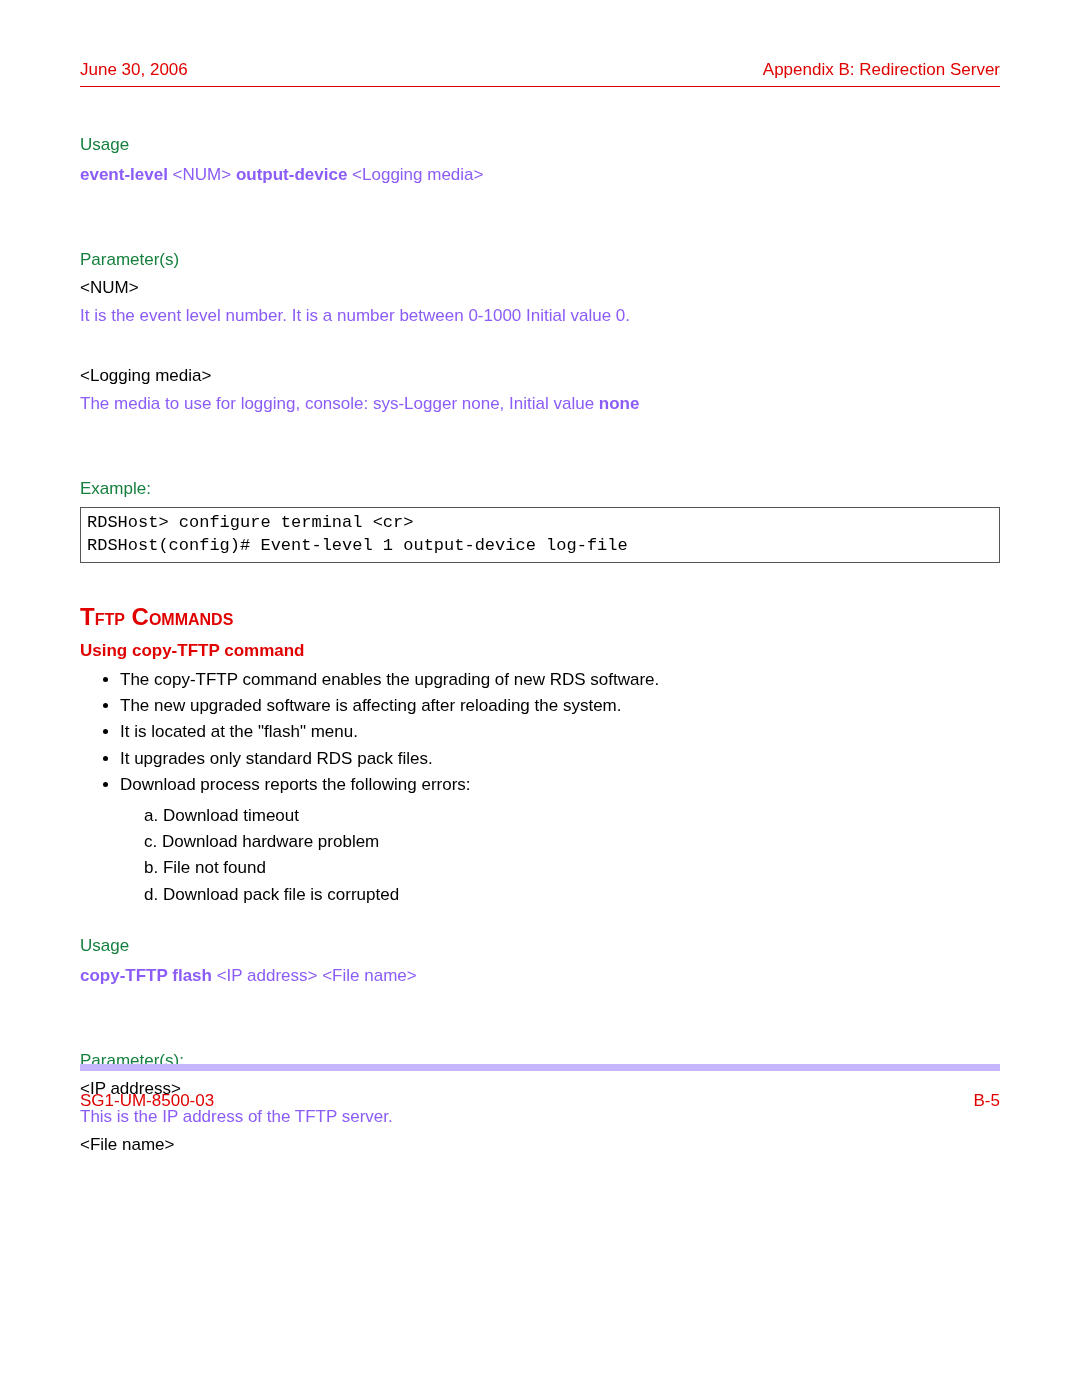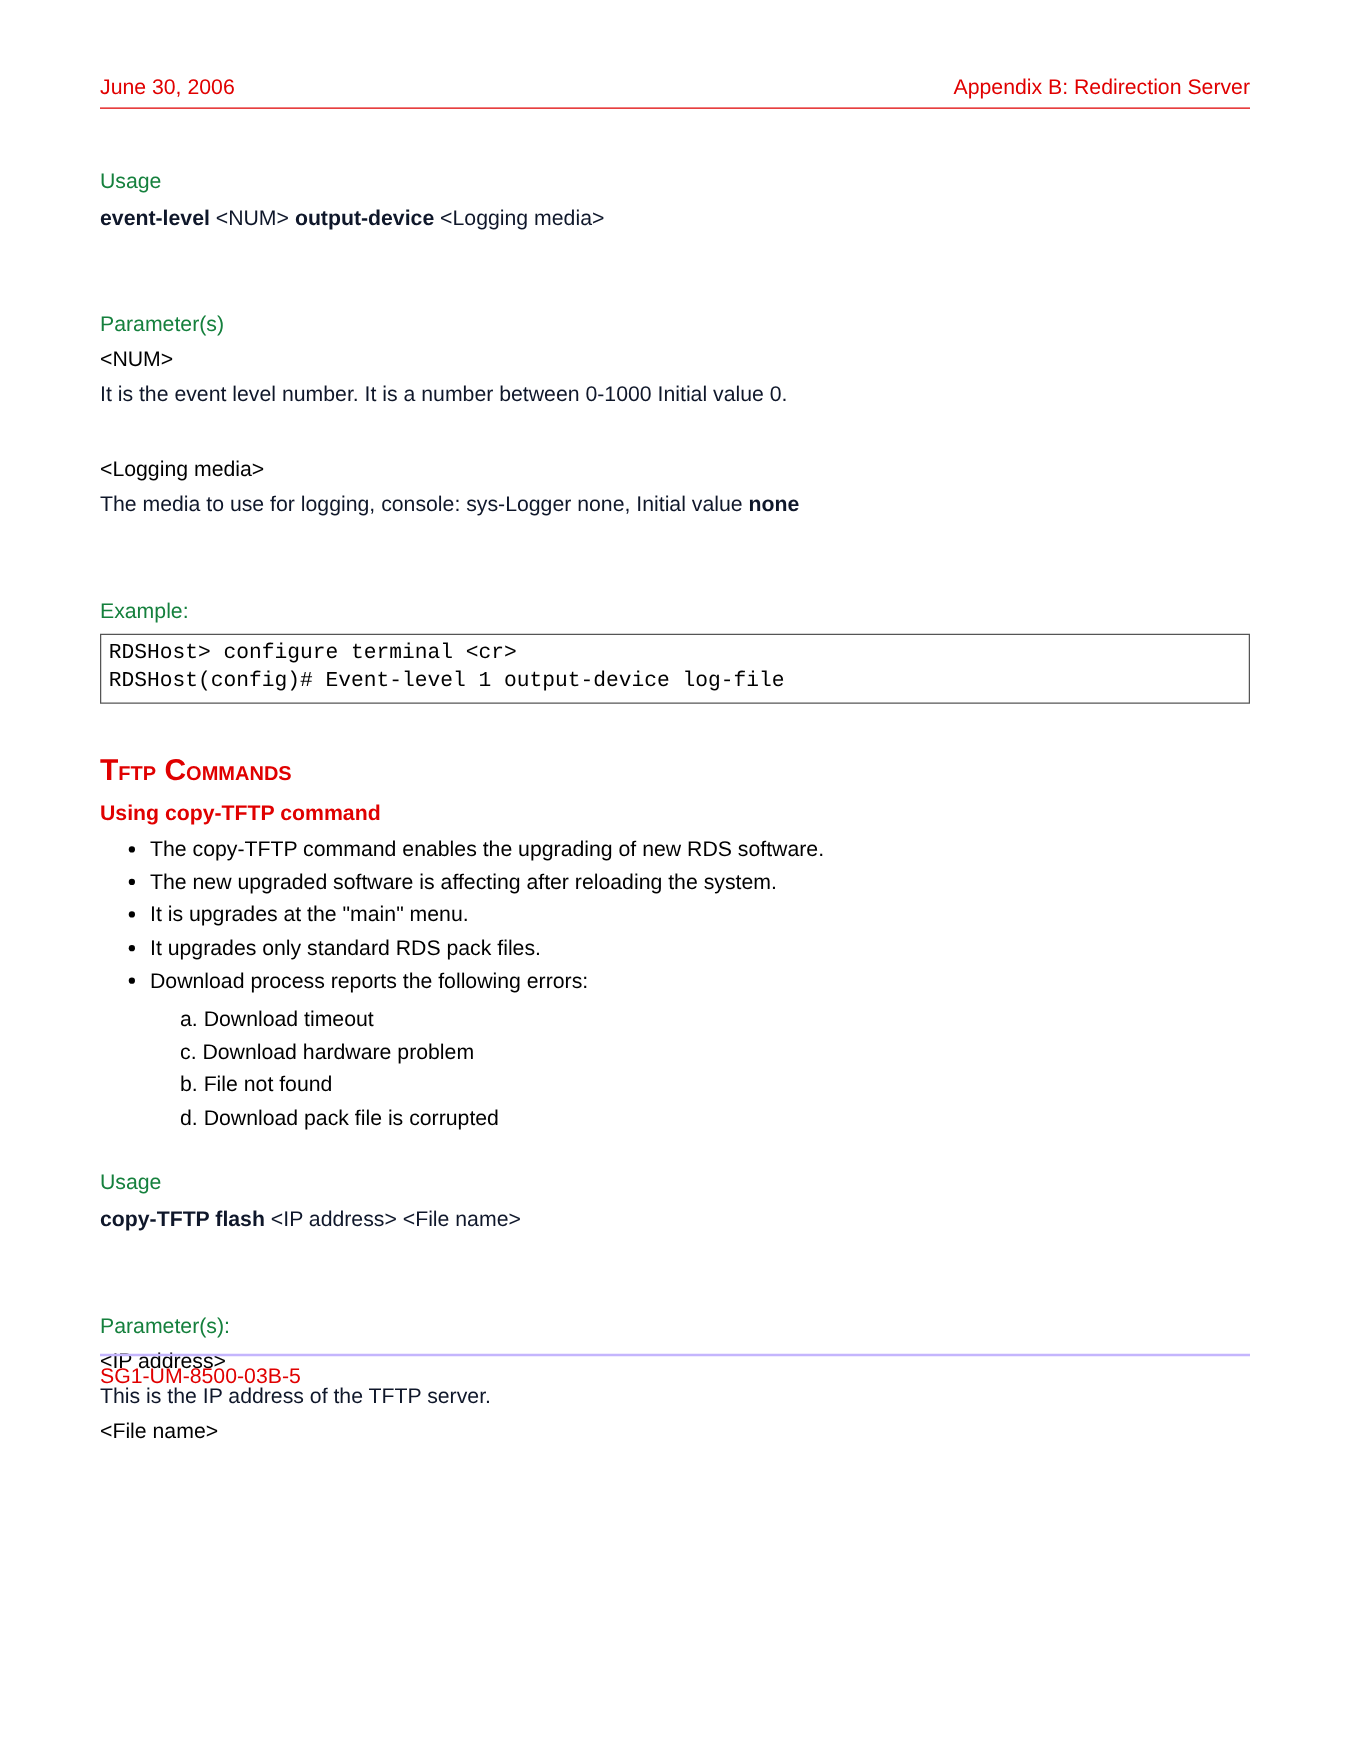--- a/index.html
+++ b/index.html
@@ -32,21 +32,21 @@
     color: #e00000;
     font-size: 17px;
   }
   .red-heading {
     color: #15803d;
     font-size: 17px;
     margin-top: 28px;
     margin-bottom: 8px;
   }
   .black-text {
-    color: #0f172a;
+    color: #8b5cf6;
     font-size: 17px;
     line-height: 1.45;
     margin: 6px 0;
   }
   .param-name {
     font-size: 17px;
     margin-top: 4px;
   }
   .spacer-md { height: 28px; }
   .codebox {
@@ -95,22 +95,23 @@
   .sub-list div {
     font-size: 17px;
     line-height: 1.55;
   }
   .footer-row {
     position: absolute;
     left: 80px;
     right: 80px;
     bottom: 50px;
     display: flex;
-    border-top: 2px solid #c4b5fd;
-    padding-top: 6px;
+    justify-content: space-between;
+    border-top: 7px solid #c4b5fd;
+    padding-top: 20px;
   }
   .footer-left, .footer-right {
     color: #e00000;
     font-size: 17px;
   }
 </style>
 </head>
 <body>
 
 <div class="page">
@@ -146,21 +147,21 @@
 
   <div class="section-title">
     <span class="big">T</span><span class="sc">FTP</span><span class="big"> C</span><span class="sc">OMMANDS</span>
   </div>
 
   <div class="sub-heading">Using copy-TFTP command</div>
 
   <ul class="bullets">
     <li>The copy-TFTP command enables the upgrading of new RDS software.</li>
     <li>The new upgraded software is affecting after reloading the system.</li>
-    <li>It is upgrades at the "main" menu.</li>
+    <li>It is located at the "flash" menu.</li>
     <li>It upgrades only standard RDS pack files.</li>
     <li>Download process reports the following errors:</li>
   </ul>
   <div class="sub-list">
     <div>a. Download timeout</div>
     <div>c. Download hardware problem</div>
     <div>b. File not found</div>
     <div>d. Download pack file is corrupted</div>
   </div>
 

